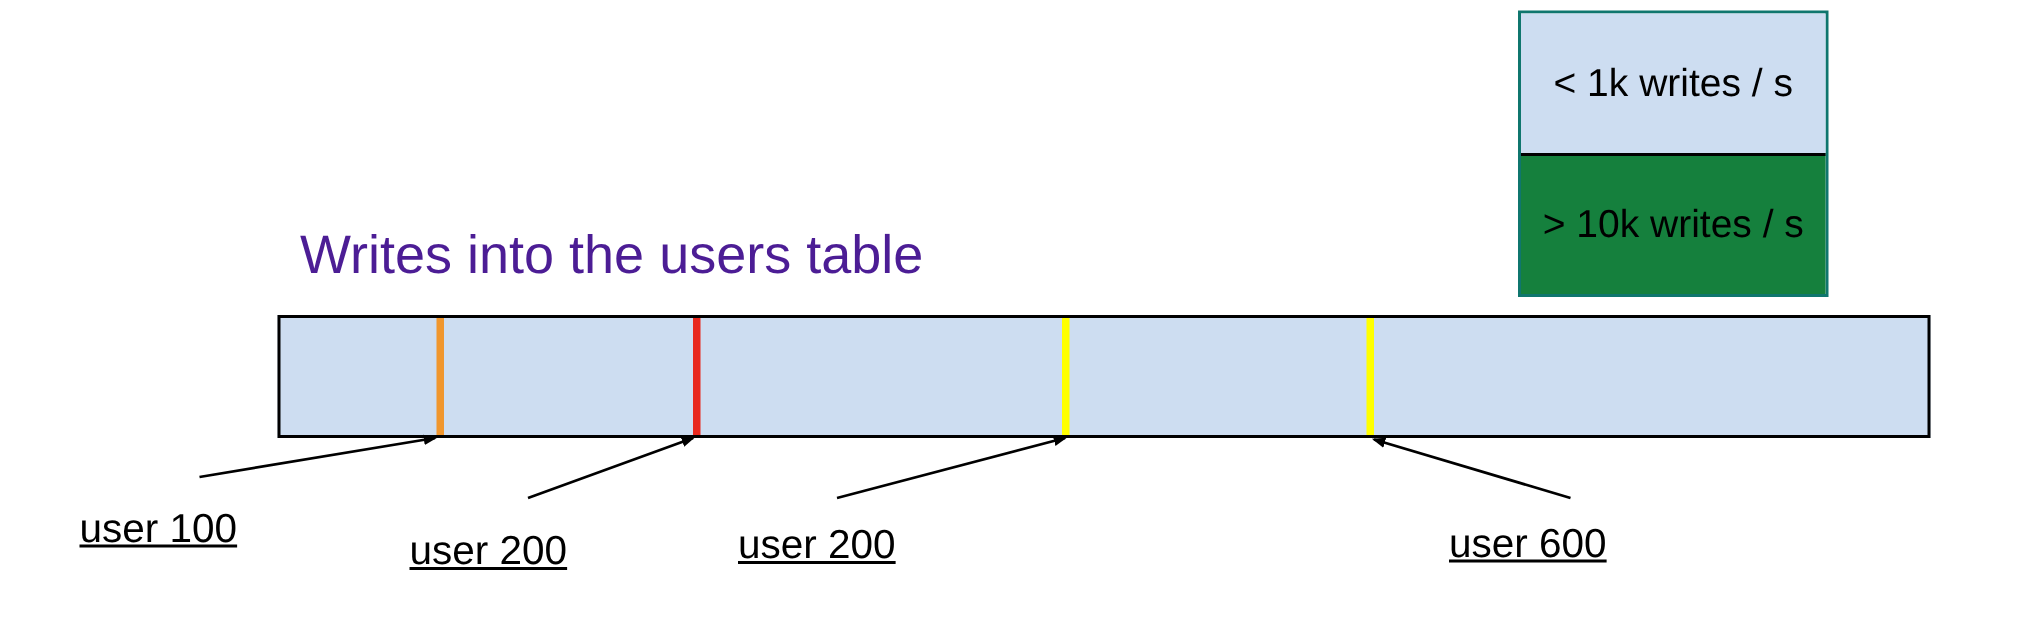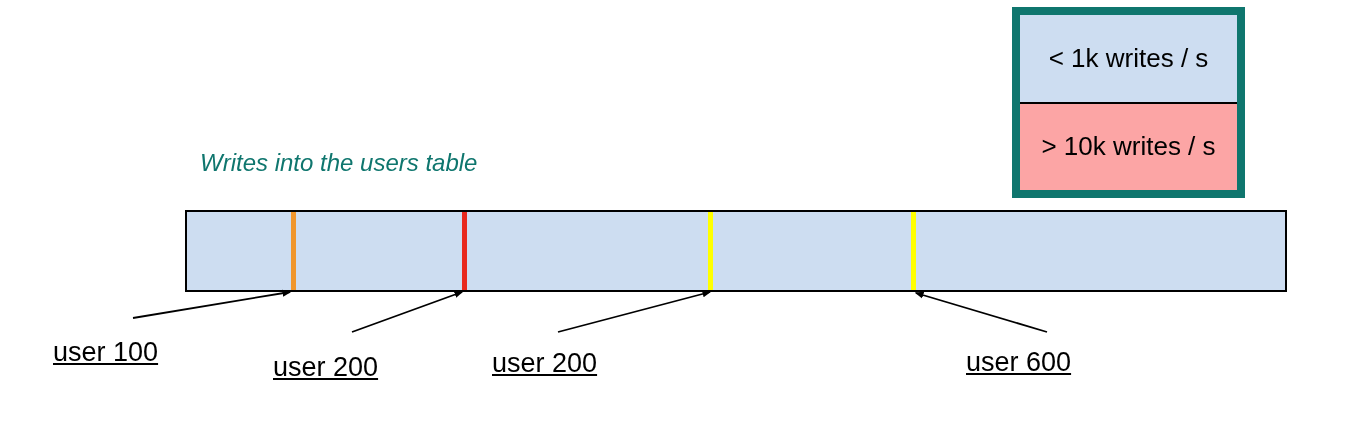--- a/index.html
+++ b/index.html
@@ -12,32 +12,31 @@
     position: relative;
     width: 1350px;
     height: 422px;
     background: #ffffff;
     overflow: hidden;
   }
   .diagram-title {
     position: absolute;
     left: 200px;
     top: 149px;
-    font-size: 24px;
-    color: #0f766e;
+    font-size: 36px;
+    color: #4c1d95;
     white-space: nowrap;
-    font-style: italic;
   }
   .legend {
     position: absolute;
     left: 1012px;
     top: 7px;
-    width: 233px;
+    width: 207px;
     height: 191px;
-    border: 8px solid #0f766e;
+    border: 2px solid #0f766e;
     box-sizing: border-box;
     display: flex;
     flex-direction: column;
   }
   .legend-row {
     flex: 1 1 0;
     display: flex;
     align-items: center;
     justify-content: center;
     border-top: 2px solid #000000;
@@ -79,21 +78,21 @@
 </style>
 </head>
 <body>
 
 <div class="canvas">
 
   <div class="diagram-title">Writes into the users table</div>
 
   <div class="legend" id="legend">
       <div class="legend-row" style="background: rgb(205, 221, 241);">&lt; 1k writes / s</div>
-      <div class="legend-row" style="background: #fca5a5;">&gt; 10k writes / s</div>
+      <div class="legend-row" style="background: #15803d;">&gt; 10k writes / s</div>
     </div>
 
   <div class="keyspace-bar" id="keyspace-bar" style="background: rgb(205, 221, 241); border-color: rgb(0, 0, 0);">
       <div class="write-marker" style="left: 104px; background: rgb(240, 150, 45);"></div>
       <div class="write-marker" style="left: 275px; background: rgb(232, 40, 30);"></div>
       <div class="write-marker" style="left: 521px; background: rgb(255, 255, 0);"></div>
       <div class="write-marker" style="left: 724px; background: rgb(255, 255, 0);"></div>
     </div>
 
   <svg class="arrow-layer" id="arrow-layer" viewBox="0 0 1350 422" xmlns="http://www.w3.org/2000/svg">

